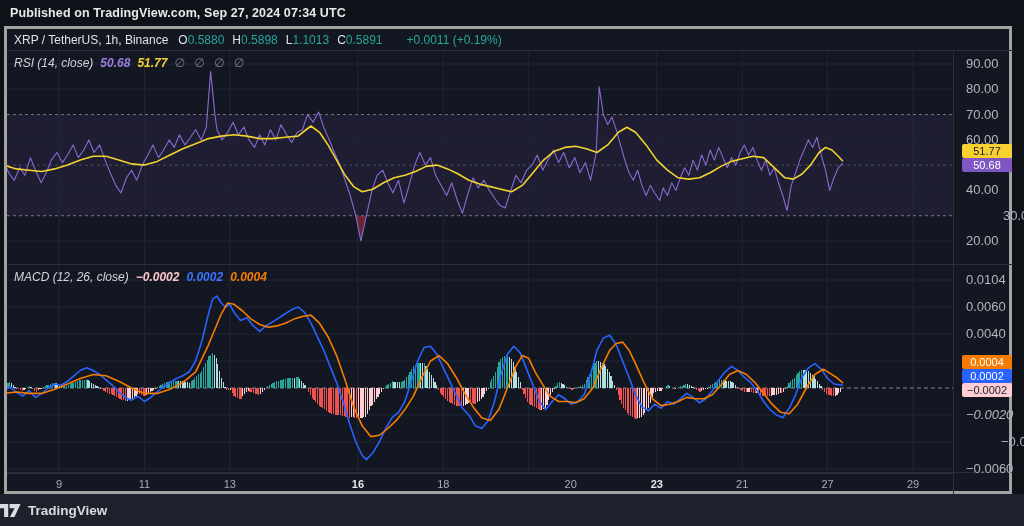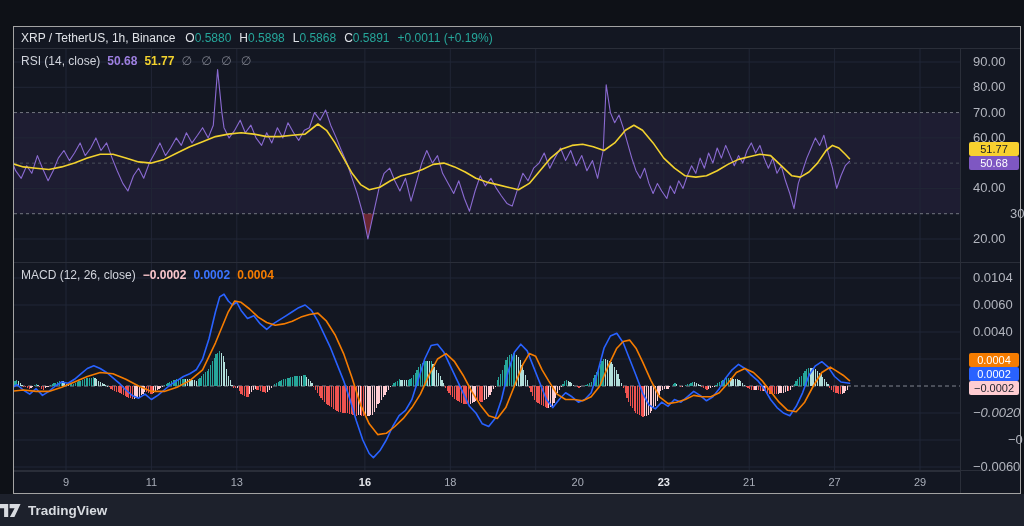--- a/index.html
+++ b/index.html
@@ -1,32 +1,32 @@
 <!DOCTYPE html>
 <html><head>
 <meta charset="utf-8">
 <style>
   html,body{margin:0;padding:0;background:#0e1117;}
   *{box-sizing:border-box;font-family:"Liberation Sans","DejaVu Sans",sans-serif;}
   .page{position:relative;width:1024px;height:526px;background:#0e1117;overflow:hidden;}
   .pubbar{position:absolute;left:0;top:0;width:1024px;height:26px;display:flex;align-items:center;padding-left:10px;
           color:#e6e8ea;font-size:12.5px;font-weight:700;letter-spacing:.1px;}
-  .widget{position:absolute;left:13px;top:26px;width:1008px;height:468px;background:#131722;border:1px solid #a3a3a3;}
+  .widget{position:absolute;left:4px;top:26px;width:1008px;height:468px;background:#131722;border:3px solid #a3a3a3;}
   .symbolbar{position:absolute;left:0;top:0;width:1006px;height:21px;display:flex;align-items:center;padding-left:7px;
              font-size:12px;color:#dfe2e7;}
   .symbolbar .sym{margin-right:10px;}
   .symbolbar .lab{color:#dfe2e7;margin-left:8px;}
   .symbolbar .val{color:#26a69a;}
-  .symbolbar .chg{color:#26a69a;margin-left:8px;}
+  .symbolbar .chg{color:#26a69a;margin-left:24px;}
   .hdiv{position:absolute;left:0;width:1006px;height:1px;background:#2a2e39;}
   .pane{position:absolute;left:0;width:946px;overflow:hidden;}
   .pane-rsi{top:22px;height:213px;}
   .pane-macd{top:236px;height:207px;}
   .legend{position:absolute;left:7px;top:5px;font-size:12px;color:#d1d4dc;white-space:nowrap;}
-  .legend span{margin-right:7px;}
+  .legend span{margin-right:7px;font-style:italic;}
   .lg-rsi-main{color:#9d7fe0;font-weight:700;}
   .lg-rsi-ma{color:#f2d22e;font-weight:700;}
   .lg-hidden{color:#787b86;font-size:12px;letter-spacing:3px;}
   .lg-hist{color:#f9c6cc;font-weight:700;}
   .lg-macd{color:#3b74ff;font-weight:700;}
   .lg-signal{color:#f57c00;font-weight:700;}
   .time-axis{position:absolute;left:0;top:444px;width:946px;height:22px;border-top:1px solid #2a2e39;}
   .time-label{position:absolute;top:4px;width:28px;margin-left:-14px;text-align:center;font-size:11px;color:#a8adb8;}
   .time-label.strong{color:#e4e6eb;font-weight:700;}
   .price-axis{position:absolute;left:946px;top:22px;width:60px;height:444px;border-left:1px solid #2a2e39;}
@@ -38,31 +38,34 @@
   .badge-macd{top:318px;background:#2962ff;color:#ffffff;}
   .badge-hist{top:332px;background:#ffcdd2;color:#1e222d;}
   .footer{position:absolute;left:0;top:494px;width:1024px;height:32px;background:#1d212c;display:flex;align-items:center;}
   .brand{display:flex;align-items:center;gap:7px;color:#d8dbe0;font-size:13.5px;font-weight:700;text-decoration:none;cursor:pointer;}
 </style>
 </head>
 <body>
 
 <div class="page">
 
+  <div class="pubbar">
+    <span>Published on TradingView.com, Sep 27, 2024 07:34 UTC</span>
+  </div>
 
   <div class="widget">
 
     <div class="symbolbar">
       <span class="sym">XRP / TetherUS, 1h, Binance</span>
       <span class="lab" style="margin-left:0;">O</span>
         <span class="val">0.5880</span>
       <span class="lab">H</span>
         <span class="val">0.5898</span>
       <span class="lab">L</span>
-        <span class="val">0.5868</span>
+        <span class="val">1.1013</span>
       <span class="lab">C</span>
         <span class="val">0.5891</span>
       <span class="chg">+0.0011 (+0.19%)</span>
     </div>
     <div class="hdiv" style="top:21px;"></div>
 
     <div class="pane pane-rsi">
       <svg id="rsi-svg" width="946" height="213">
           <rect x="0" y="63.572" width="946" height="101.144" fill="rgba(126,87,194,0.10)"></rect>
           <line x1="52" y1="0" x2="52" y2="213" stroke="#212636" stroke-width="1"></line>

